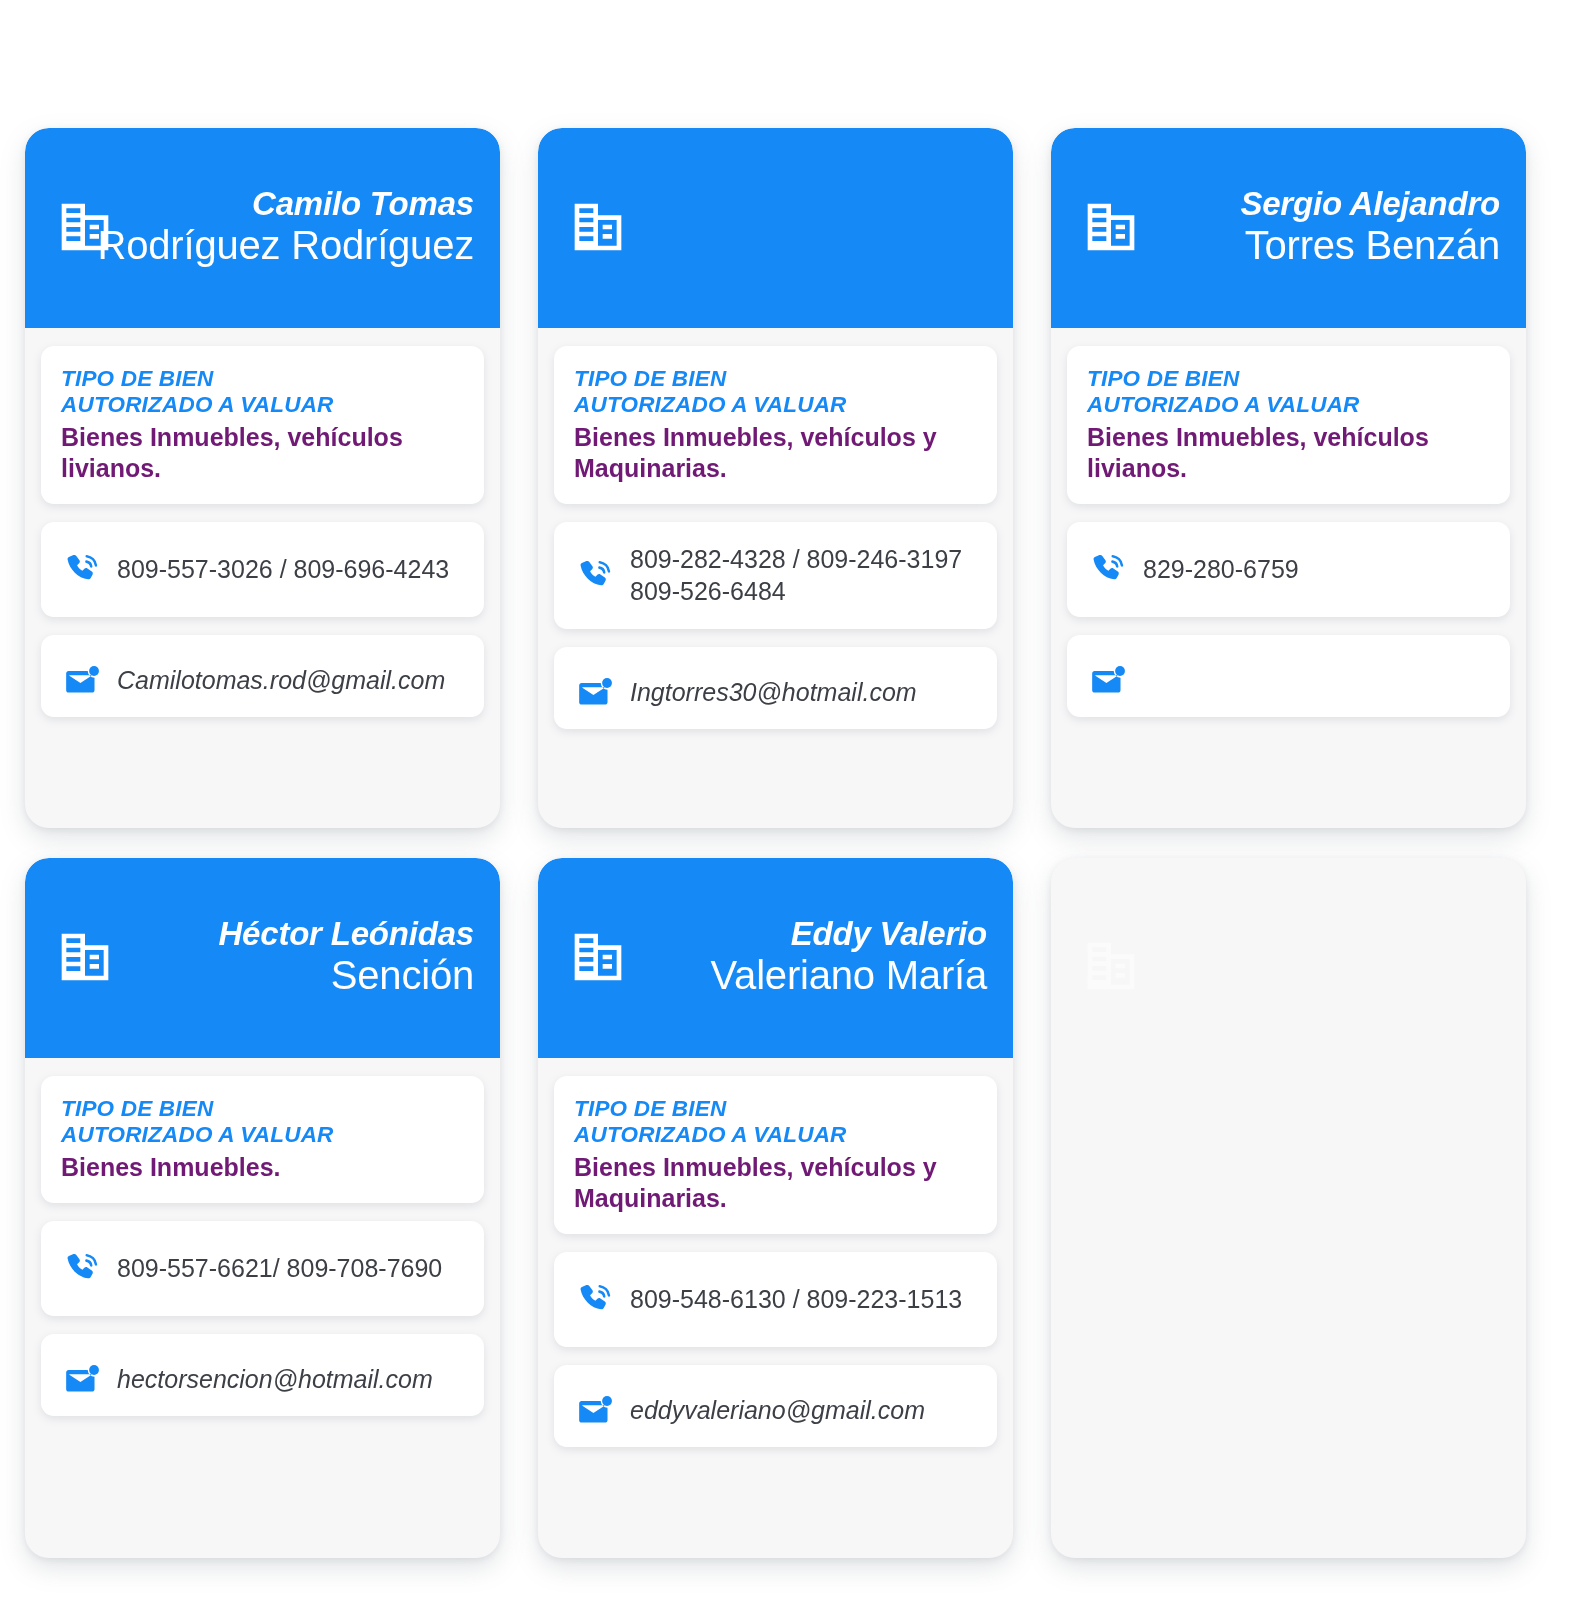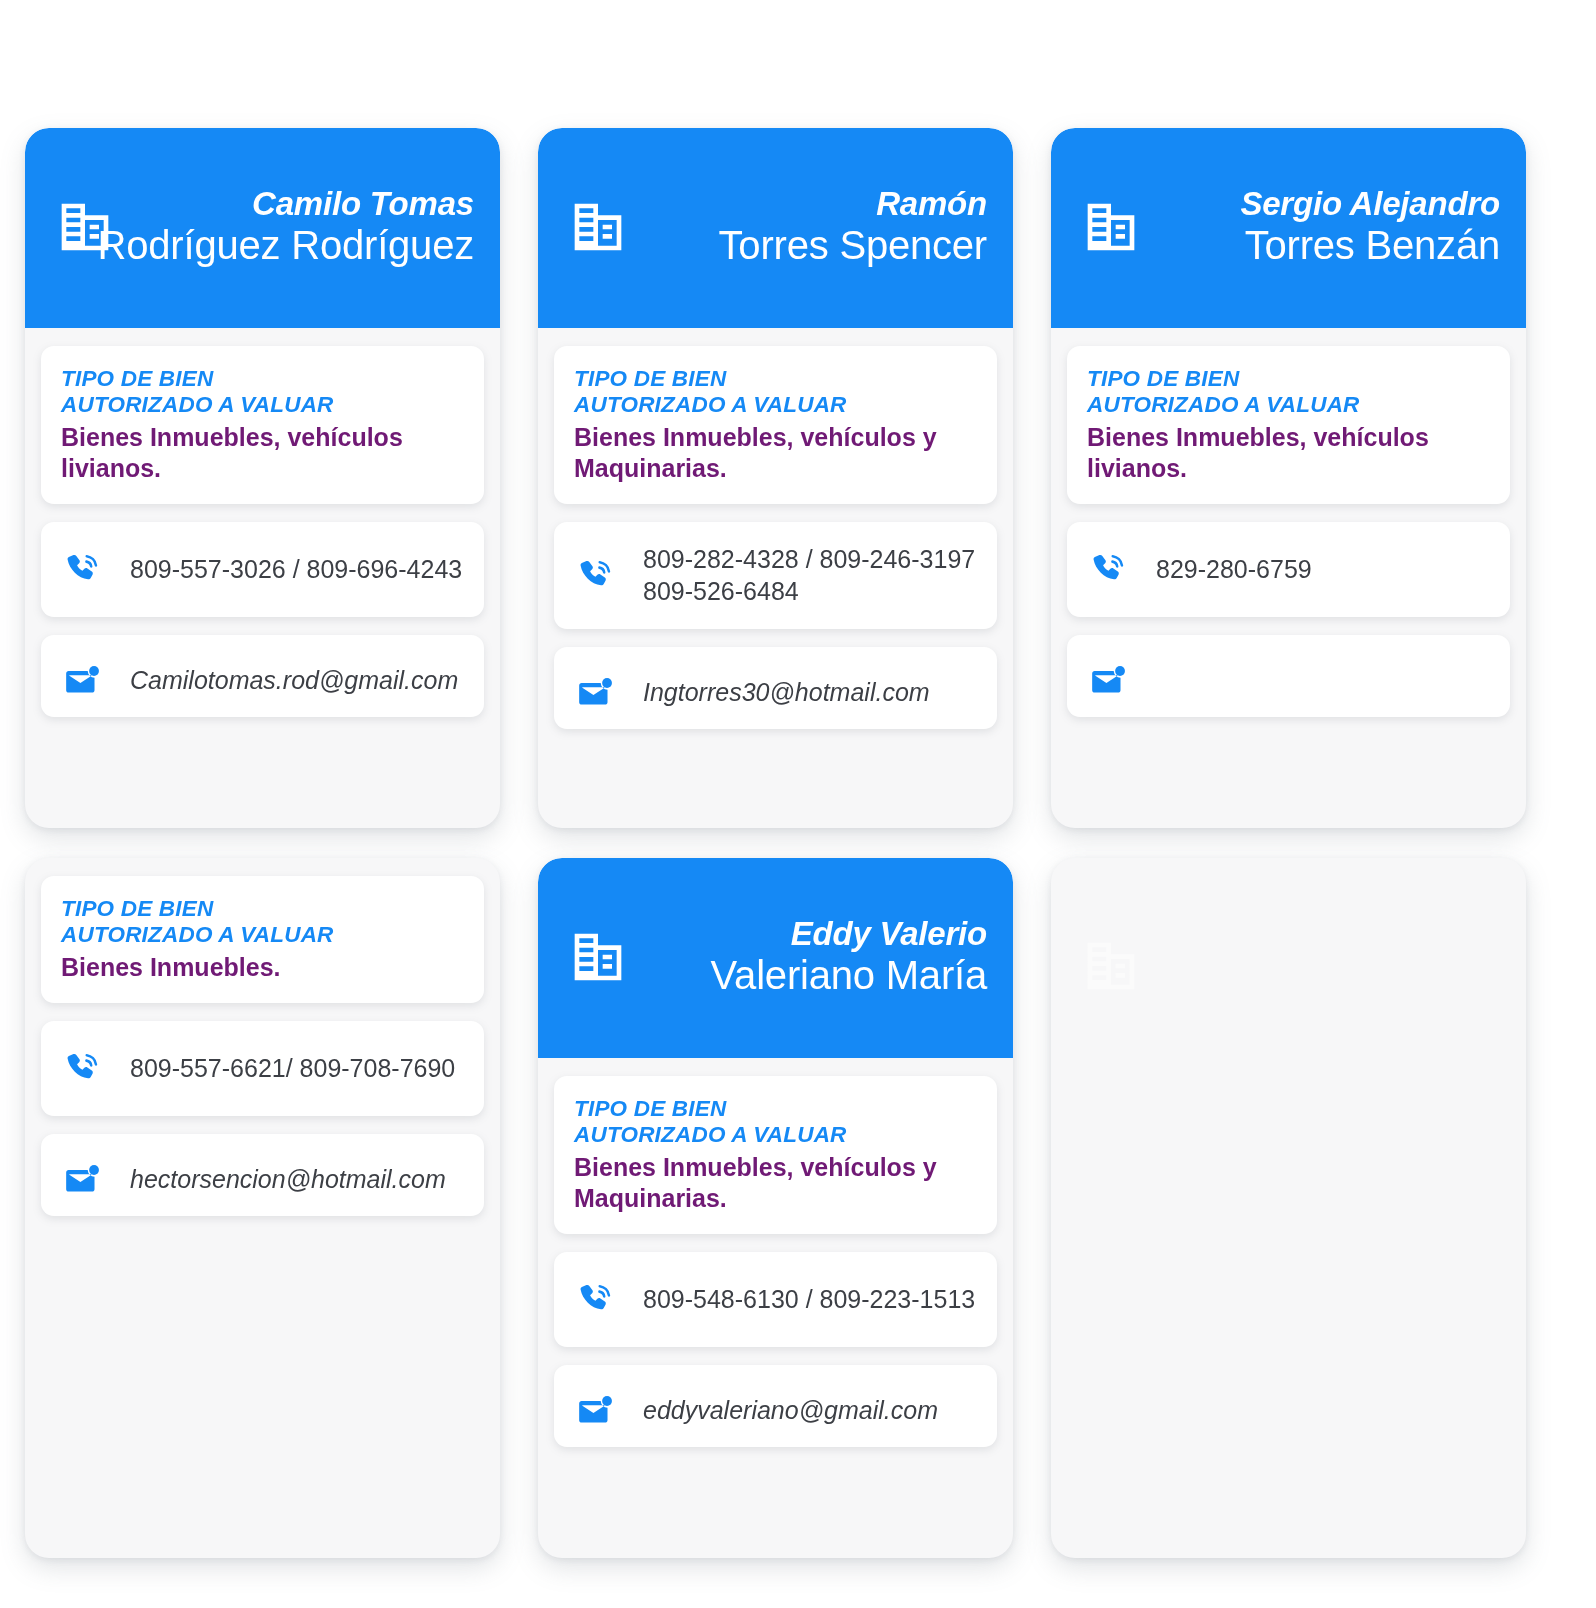--- a/index.html
+++ b/index.html
@@ -111,21 +111,21 @@
     line-height: 1.24;
     font-weight: 700;
   }
 
   .contact-box {
     background: #ffffff;
     border-radius: 13px;
     box-shadow: 0 3px 9px rgba(120,126,138,.18);
     display: flex;
     align-items: center;
-    gap: 29px;
+    gap: 16px;
     padding: 22px 18px 22px 22px;
     min-height: 95px;
   }
   .contact-icon { flex: 0 0 auto; width: 38px; height: 38px; }
   .contact-icon svg { display: block; width: 38px; height: 38px; }
   .contact-text {
     color: #3c3f45;
     font-size: 25px;
     line-height: 1.26;
     font-weight: 400;
@@ -193,24 +193,20 @@
       </div>
     </div>
 
     <div class="card">
       <div class="card-header">
         <span class="bldg-icon">
           <svg viewBox="0 0 24 24" aria-hidden="true">
             <path fill="#ffffff" d="M2 2h10v5h10v15H2V2zm2 2v2h6V4H4zm0 4v2h6V8H4zm0 4v2h6v-2H4zm0 4v2h6v-2H4zm8-7v11h8V9h-8zm2 2h4v2h-4v-2zm0 4h4v2h-4v-2z"></path>
           </svg>
         </span>
-        <div class="name-block">
-          <span class="name-first">Ramón</span>
-          <span class="name-last">Torres Spencer</span>
-        </div>
       </div>
       <div class="card-body">
         <div class="info-box">
           <div class="info-label">TIPO DE BIEN
 AUTORIZADO A VALUAR</div>
           <div class="info-value">Bienes Inmuebles, vehículos y Maquinarias.</div>
         </div>
         <div class="contact-box">
           <span class="contact-icon">
             <svg viewBox="0 0 24 24" aria-hidden="true">
@@ -267,20 +263,31 @@
             <svg viewBox="0 0 24 24" aria-hidden="true">
               <path fill="#1589f5" d="M2 7.2c0-.8.7-1.5 1.5-1.5h12.1a4.6 4.6 0 0 0 4.3 4.3v7.8c0 .8-.7 1.5-1.5 1.5H3.5C2.7 19.3 2 18.6 2 17.8V7.2zm2 1.1v.4l7 4.6 7-4.6v-.4H4z"></path>
               <circle fill="#1589f5" cx="19.6" cy="5.7" r="3.1"></circle>
             </svg>
           </span>
         </div>
       </div>
     </div>
 
     <div class="card">
+      <div class="card-header">
+        <span class="bldg-icon">
+          <svg viewBox="0 0 24 24" aria-hidden="true">
+            <path fill="#ffffff" d="M2 2h10v5h10v15H2V2zm2 2v2h6V4H4zm0 4v2h6V8H4zm0 4v2h6v-2H4zm0 4v2h6v-2H4zm8-7v11h8V9h-8zm2 2h4v2h-4v-2zm0 4h4v2h-4v-2z"></path>
+          </svg>
+        </span>
+        <div class="name-block">
+          <span class="name-first">Héctor Leónidas</span>
+          <span class="name-last">Sención</span>
+        </div>
+      </div>
       <div class="card-body">
         <div class="info-box">
           <div class="info-label">TIPO DE BIEN
 AUTORIZADO A VALUAR</div>
           <div class="info-value">Bienes Inmuebles.</div>
         </div>
         <div class="contact-box">
           <span class="contact-icon">
             <svg viewBox="0 0 24 24" aria-hidden="true">
               <path fill="#1589f5" d="M6.6 2.6c.6-.3 1.4-.1 1.8.5l2 2.8c.4.6.3 1.4-.2 1.9l-1.3 1.2c.7 1.5 1.9 2.7 3.4 3.5l1.2-1.3c.5-.5 1.3-.6 1.9-.2l2.8 2c.6.4.8 1.2.5 1.8l-1.2 2.3c-.3.6-1 .9-1.7.8C9.6 17.2 4.1 11.7 2.9 5.4c-.1-.7.2-1.3.8-1.6l2.9-1.2z"></path>

